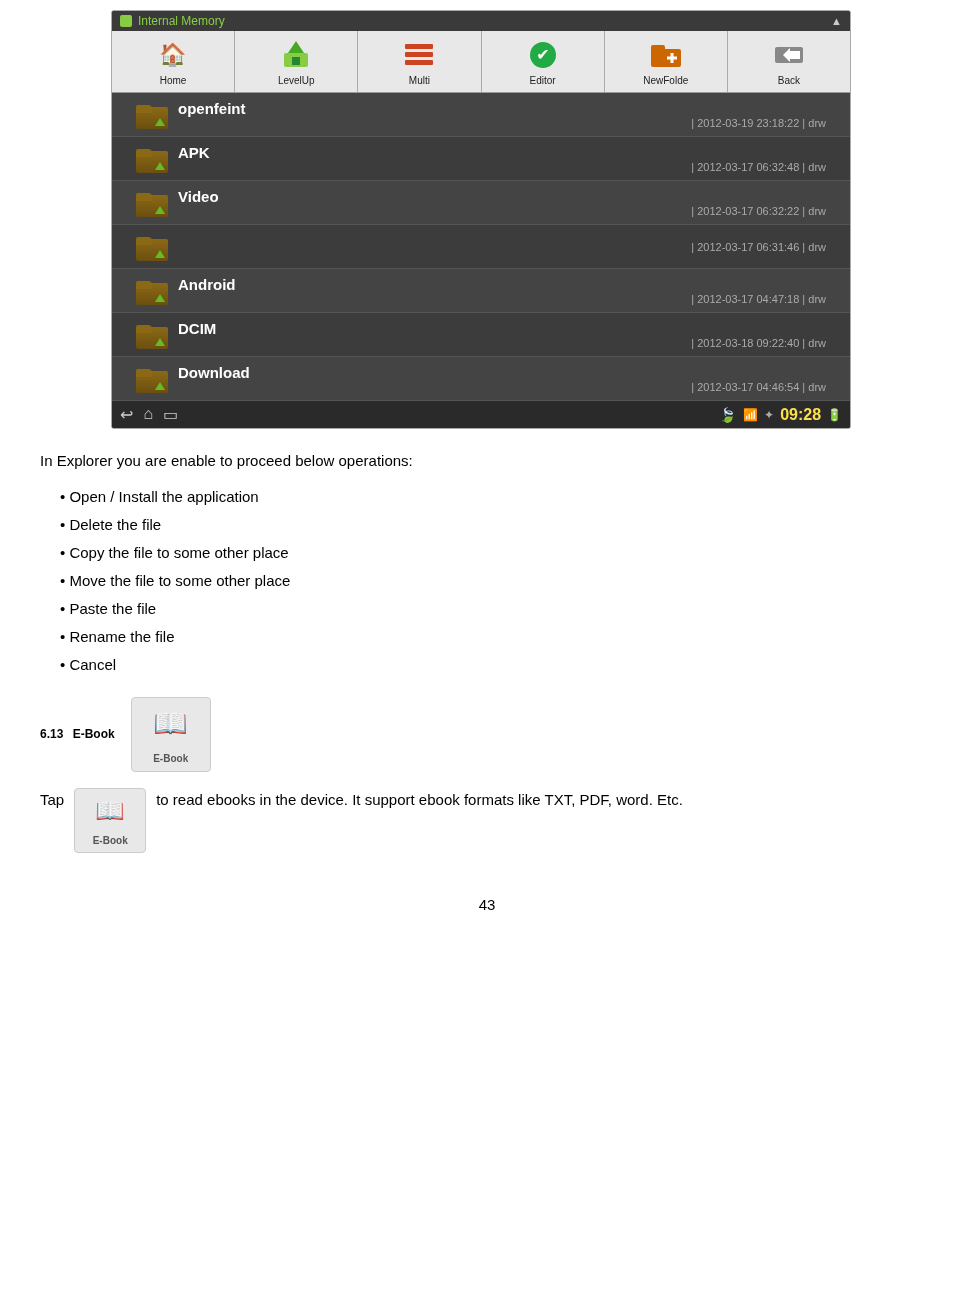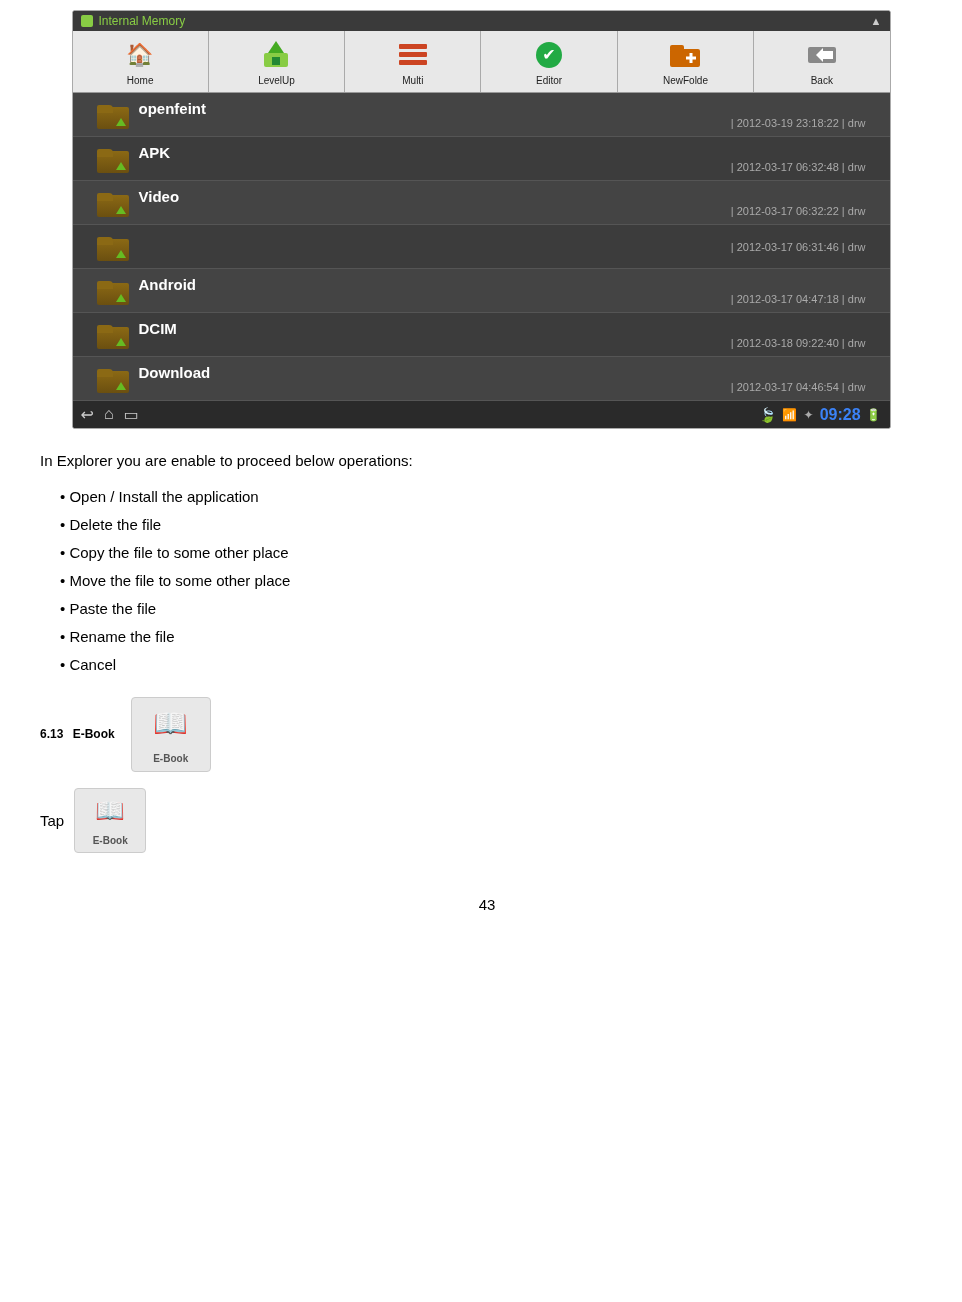--- a/index.html
+++ b/index.html
@@ -7,21 +7,21 @@
       width: 962px;
       min-height: 1302px;
       font-family: Arial, sans-serif;
       background: #ffffff;
       color: #000000;
       font-size: 15px;
     }
 
     
     .screenshot-area {
-      width: 819px;
+      width: 740px;
       margin: 10px auto 0 auto;
       border: 1px solid #aaa;
       background: #2a2a2a;
       border-radius: 3px;
       overflow: hidden;
     }
 
     
     .title-bar {
       background: #3a3a3a;
@@ -141,21 +141,21 @@
       font-size: 12px;
       justify-content: space-between;
     }
     .status-left { display: flex; gap: 10px; }
     .status-right {
       display: flex;
       align-items: center;
       gap: 6px;
     }
     .status-time {
-      color: #3b82f6;
+      color: #fde047;
       font-size: 16px;
       font-weight: bold;
     }
     .nav-btn {
       font-size: 16px;
       color: #ccc;
     }
 
     
     .doc-content {
@@ -209,21 +209,20 @@
     }
     .ebook-icon-label {
       font-size: 10px;
       color: #555;
       font-weight: bold;
     }
 
     
     .tap-row {
       display: flex;
-      align-items: center;
       gap: 10px;
       font-size: 15px;
       margin-top: 10px;
     }
     .ebook-icon-box-sm {
       width: 72px; height: 65px;
       background: #e8e8e8;
       border: 1px solid #ccc;
       border-radius: 4px;
       display: flex;
@@ -435,17 +434,18 @@
       <span class="ebook-icon-label">E-Book</span>
     </div>
   </div>
 
   <div class="tap-row">
     <span>Tap</span>
     <div class="ebook-icon-box-sm">
       <span class="ebook-icon-symbol-sm">📖</span>
       <span class="ebook-icon-label-sm">E-Book</span>
     </div>
+    <span>to read ebooks in the device. It support ebook formats like TXT, PDF, word. Etc.</span>
   </div>
 
   <div class="page-number">43</div>
 
 </div>
 
 </body></html>

